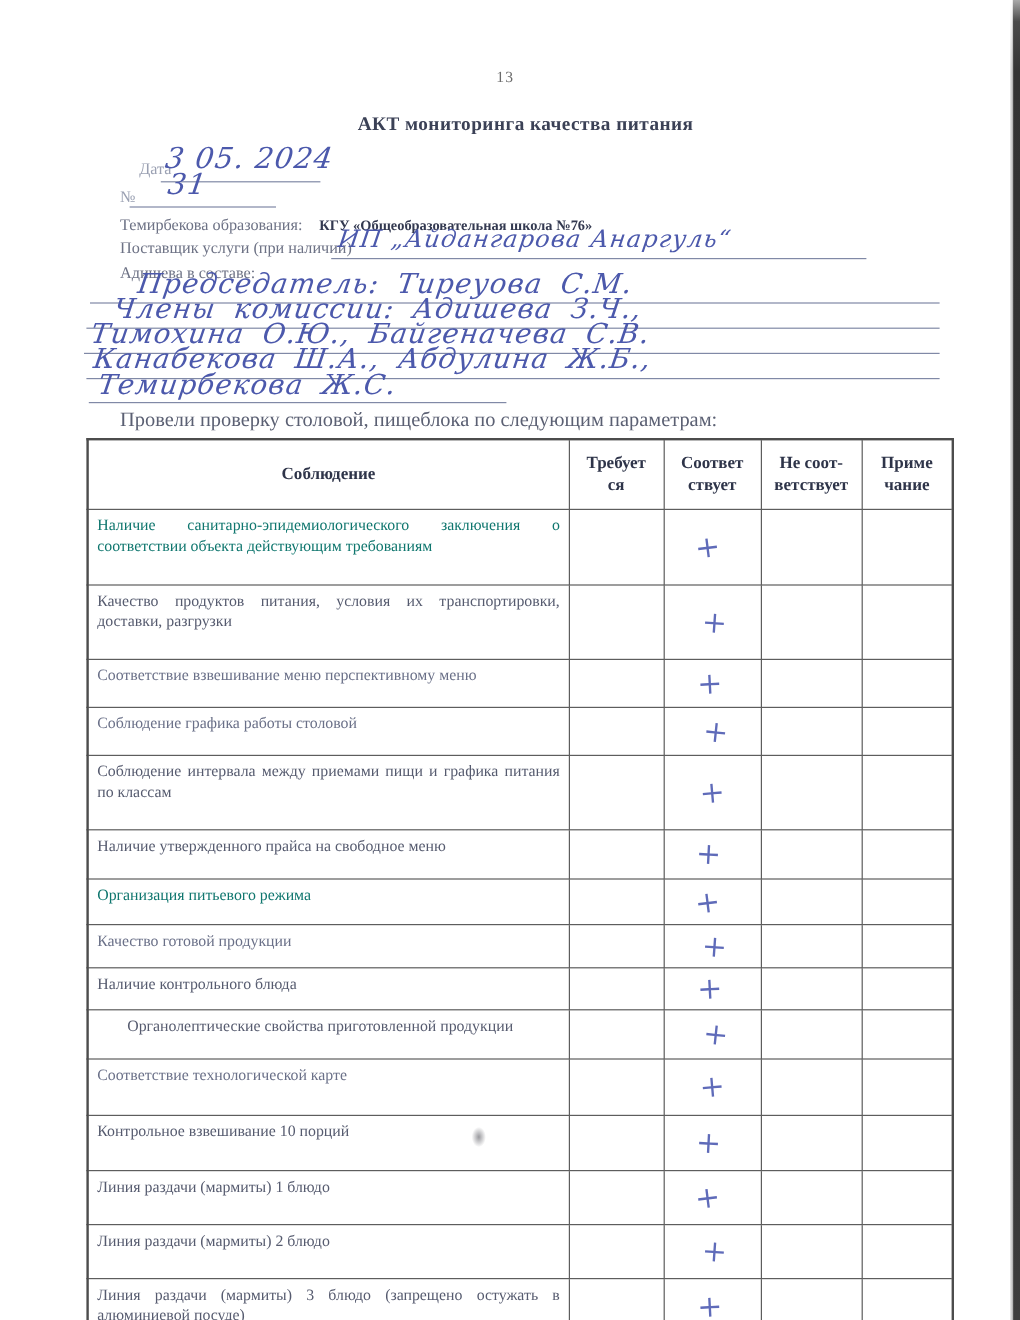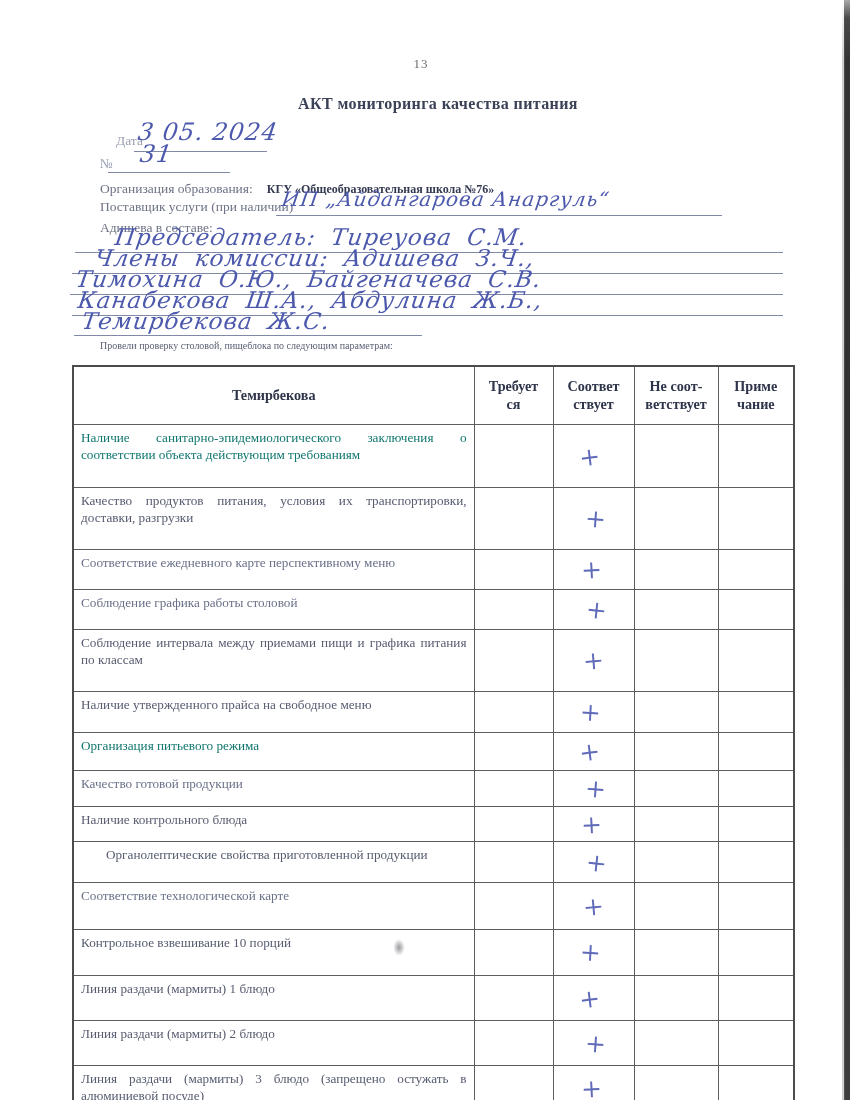--- a/index.html
+++ b/index.html
@@ -22,21 +22,21 @@
   .val-bold{font-size:12px;font-weight:bold;color:#333950;}
 
   .hw{font-family:"DejaVu Serif", serif;font-style:italic;color:#4c59ac;
       display:inline-block;transform:skewX(-8deg);letter-spacing:1px;white-space:nowrap;}
   .hw-big{font-size:24px;}
   .hw-mid{font-size:20px;}
   .hw-line{font-size:23px;word-spacing:7px;}
 
   .uline{border-bottom:1.4px solid #8089a6;height:0;}
 
-  .intro{font-size:10px;color:#5b6073;}
+  .intro{font-size:17px;color:#5b6073;}
 
   
   .tbl-wrap{left:72px;top:365px;width:721px;}
   table{border-collapse:collapse;table-layout:fixed;width:721px;
         border:2px solid #4c4c4c;}
   col.c1{width:401px}col.c2{width:79px}col.c3{width:81px}col.c4{width:84px}col.c5{width:76px}
   th,td{border:1.5px solid #5d5d5d;}
   th{height:53px;font-size:14.2px;font-weight:bold;color:#2e3449;text-align:center;
      vertical-align:middle;white-space:pre-line;line-height:1.25;padding:2px;}
   td.ind{padding:4px 7px 3px 7px;font-size:13.2px;line-height:1.32;color:#565b6f;
@@ -61,21 +61,21 @@
 
 <div class="abs lbl-faded" style="left:116px;top:133px;">Дата</div>
 <div class="abs" style="left:138px;top:118px;"><span class="hw hw-big">3 05. 2024</span></div>
 <div class="abs uline" style="left:134px;top:151px;width:133px;"></div>
 
 <div class="abs lbl-faded" style="left:100px;top:156px;">№</div>
 <div class="abs" style="left:140px;top:140px;"><span class="hw hw-big">31</span></div>
 <div class="abs uline" style="left:108px;top:172px;width:122px;"></div>
 
 <div class="abs" style="left:100px;top:179px;">
-  <span class="lbl">Организация образования:</span>
+  <span class="lbl">Темирбекова образования:</span>
   <span class="val-bold" style="margin-left:10px;">КГУ «Общеобразовательная школа №76»</span>
 </div>
 
 <div class="abs lbl" style="left:100px;top:199px;">Поставщик услуги (при наличии)</div>
 <div class="abs" style="left:282px;top:187px;"><span class="hw hw-mid">ИП „Айдангарова Анаргуль“</span></div>
 <div class="abs uline" style="left:276px;top:215px;width:446px;"></div>
 
 <div class="abs lbl" style="left:100px;top:220px;">Адишева в составе:</div>
 
 <div class="abs" style="left:115px;top:224px;"><span class="hw hw-line">Председатель: Тиреуова С.М.</span></div>
@@ -99,21 +99,21 @@
   <table>
     <colgroup>
         <col class="c1">
         <col class="c2">
         <col class="c3">
         <col class="c4">
         <col class="c5">
       </colgroup>
     <thead>
         <tr id="thead-row">
-          <th>Темирбекова</th>
+          <th>Соблюдение</th>
           <th>Требует
 ся</th>
           <th>Соответ
 ствует</th>
           <th>Не соот-
 ветствует</th>
           <th>Приме
 чание</th>
         </tr>
       </thead>
@@ -126,21 +126,21 @@
           <td class="mark"></td>
         </tr>
         <tr>
           <td class="ind" style="height: 54px;">Качество продуктов питания, условия их транспортировки, доставки, разгрузки</td>
           <td class="mark"></td>
           <td class="mark"><span class="plus" style="transform: rotate(4deg) translateX(2px);">+</span></td>
           <td class="mark"></td>
           <td class="mark"></td>
         </tr>
         <tr class="tone-mid">
-          <td class="ind" style="height: 32px;">Соответствие ежедневного карте перспективному меню</td>
+          <td class="ind" style="height: 32px;">Соответствие взвешивание меню перспективному меню</td>
           <td class="mark"></td>
           <td class="mark"><span class="plus" style="transform: rotate(-3deg) translateX(-2px);">+</span></td>
           <td class="mark"></td>
           <td class="mark"></td>
         </tr>
         <tr class="tone-mid">
           <td class="ind" style="height: 32px; margin-top: 24px;">Соблюдение графика работы столовой</td>
           <td class="mark"></td>
           <td class="mark"><span class="plus" style="transform: rotate(6deg) translateX(3px);">+</span></td>
           <td class="mark"></td>

